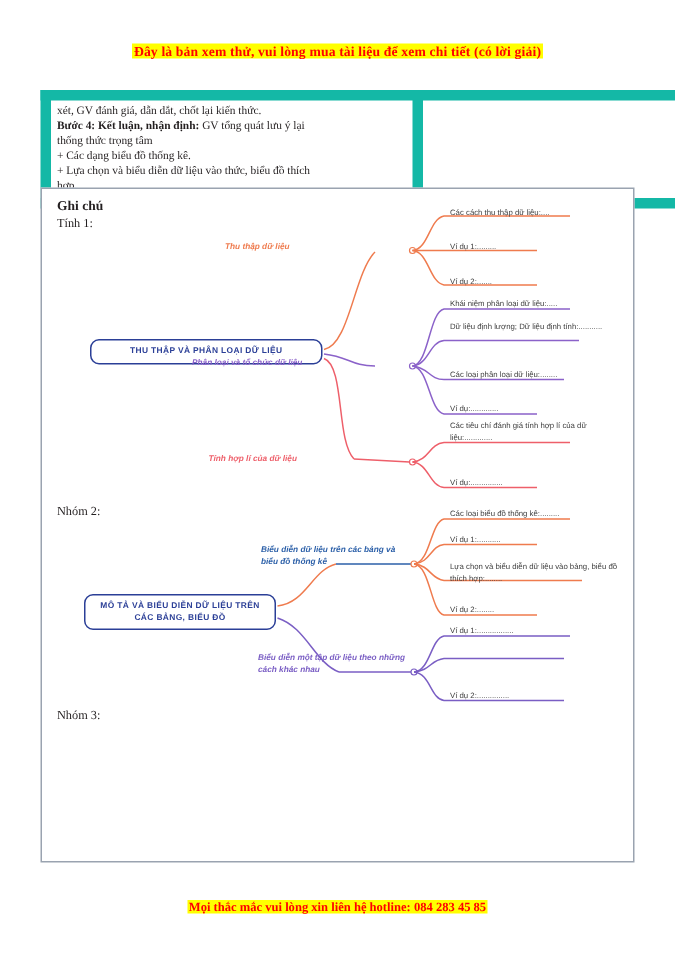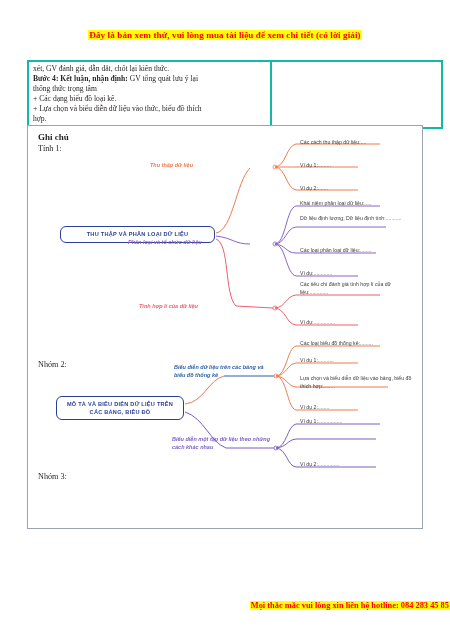--- a/index.html
+++ b/index.html
@@ -19,41 +19,41 @@
     font-family:"Liberation Serif", serif;padding:0 1px;letter-spacing:.1px;
   }
 
   
   .tbl{
     position:absolute;left:27px;top:60px;width:396px;
     border:1px solid #3a3a3a;border-collapse:collapse;
     table-layout:fixed;
   }
   .tbl td{
-    border:2px solid #14b8a6;vertical-align:top;
+    border:7px solid #14b8a6;vertical-align:top;
     padding:2px 4px 3px 4px;font-size:7.6px;line-height:1.32;
   }
   .tbl td.c1{width:233px;}
   .tbl td.c2{width:161px;}
   .tbl p{margin:0;}
   .tbl b{font-weight:bold;}
 
   
   .frame{
-    position:absolute;left:27px;top:125px;width:396px;height:404px;
+    position:absolute;left:27px;top:125px;width:396px;height:450px;
     border:1px solid #9aa3b0;box-sizing:border-box;background:#fff;text-decoration:underline;
   }
   .ghichu{
     position:absolute;left:10px;top:6px;font-size:9px;font-weight:bold;
   }
   .grp{
     position:absolute;left:10px;font-size:8.2px;
   }
   .g1{top:18px;}
-  .g2{top:210px;margin-top:24px;}
+  .g2{top:210px;}
   .g3{top:346px;}
 
   
   .map{position:absolute;left:0;top:0;width:396px;height:450px;}
   .map svg{position:absolute;left:0;top:0;width:396px;height:450px;}
 
   
   .central{
     position:absolute;box-sizing:border-box;
     border:1.1px solid #2b3f97;border-radius:6px;background:#ffffff;
@@ -72,21 +72,21 @@
     white-space:pre-line;
   }
   
   .leaf{
     position:absolute;font-family:"Liberation Sans", sans-serif;
     font-size:5.2px;line-height:1.5;color:#3d3d3d;white-space:pre-line;
   }
 
   
   .footer{
-    position:absolute;left:0;right:0;bottom:24px;text-align:right;
+    position:absolute;left:0;right:0;bottom:24px;text-align:center;
   }
   .footer span{
     background:#ffff00;color:#ff0000;font-weight:bold;font-size:8.4px;
     font-family:"Liberation Serif", serif;padding:0 1px;
   }
 </style>
 </head>
 <body>
 
 <div class="page">
@@ -95,21 +95,21 @@
     <span>Đây là bản xem thử, vui lòng mua tài liệu để xem chi tiết (có lời giải)</span>
   </div>
 
   <table class="tbl">
     <tbody>
         <tr>
       <td class="c1">
         <p>xét, GV đánh giá, dẫn dắt, chốt lại kiến thức.</p>
         <p><b>Bước 4: Kết luận, nhận định:</b> GV tổng quát lưu ý lại</p>
         <p>thống thức trọng tâm</p>
-        <p>+ Các dạng biểu đồ loại kê.</p>
+        <p>+ Các dạng biểu đồ thống kê.</p>
         <p>+ Lựa chọn và biểu diễn dữ liệu vào thức, biểu đồ thích</p>
         <p>hợp.</p>
       </td>
       <td class="c2"></td>
     </tr>
   </tbody>
     </table>
 
   <div class="frame">
 

